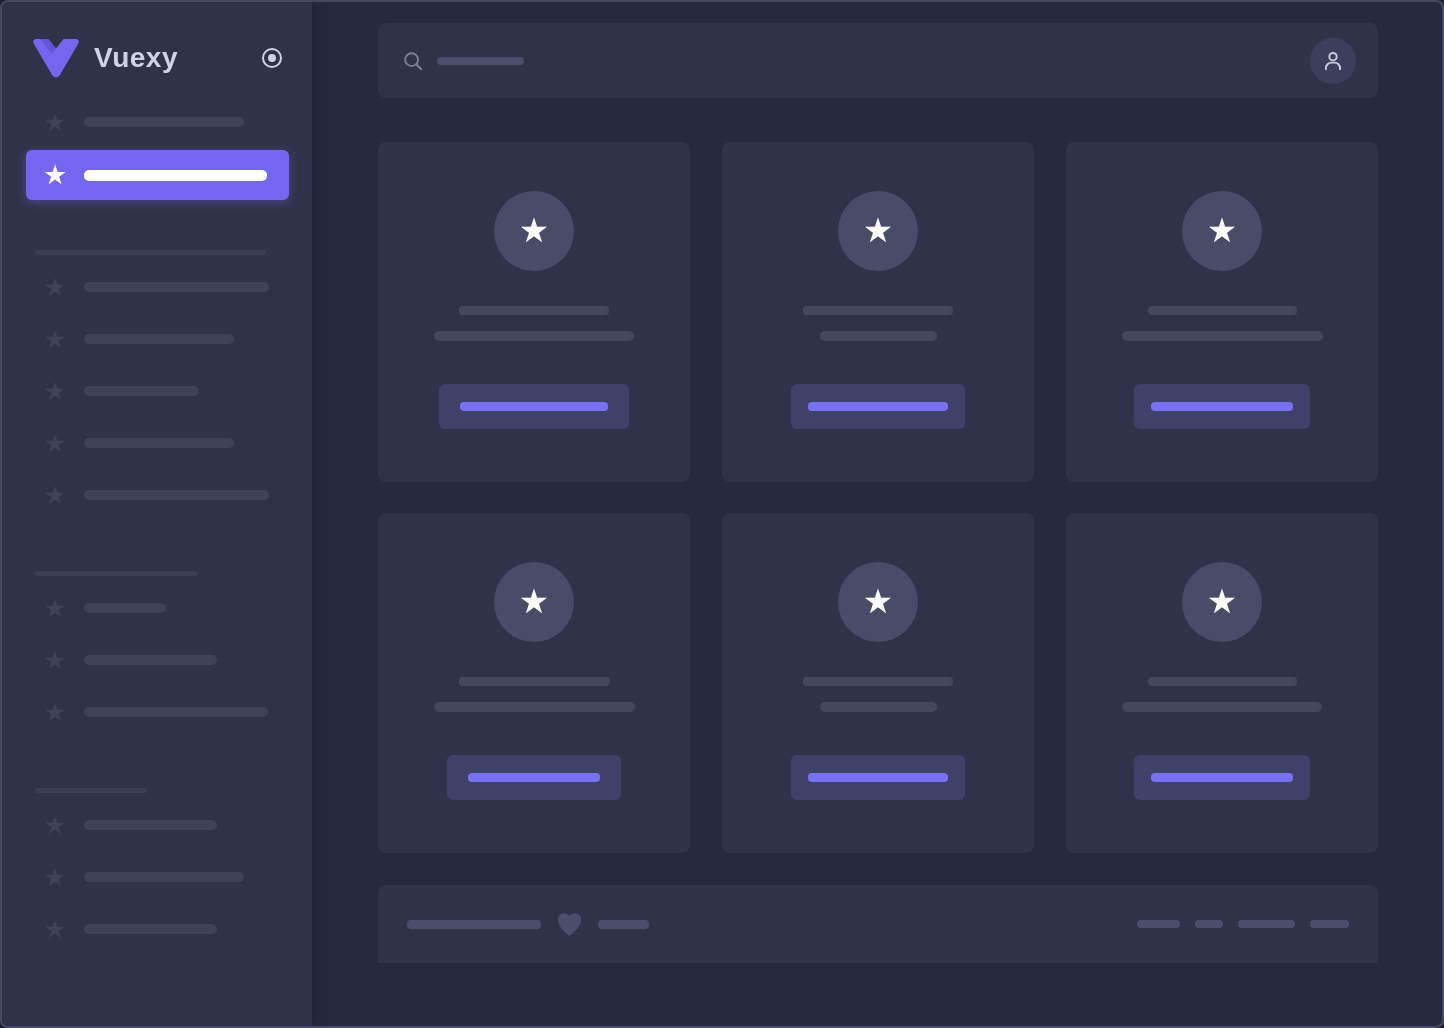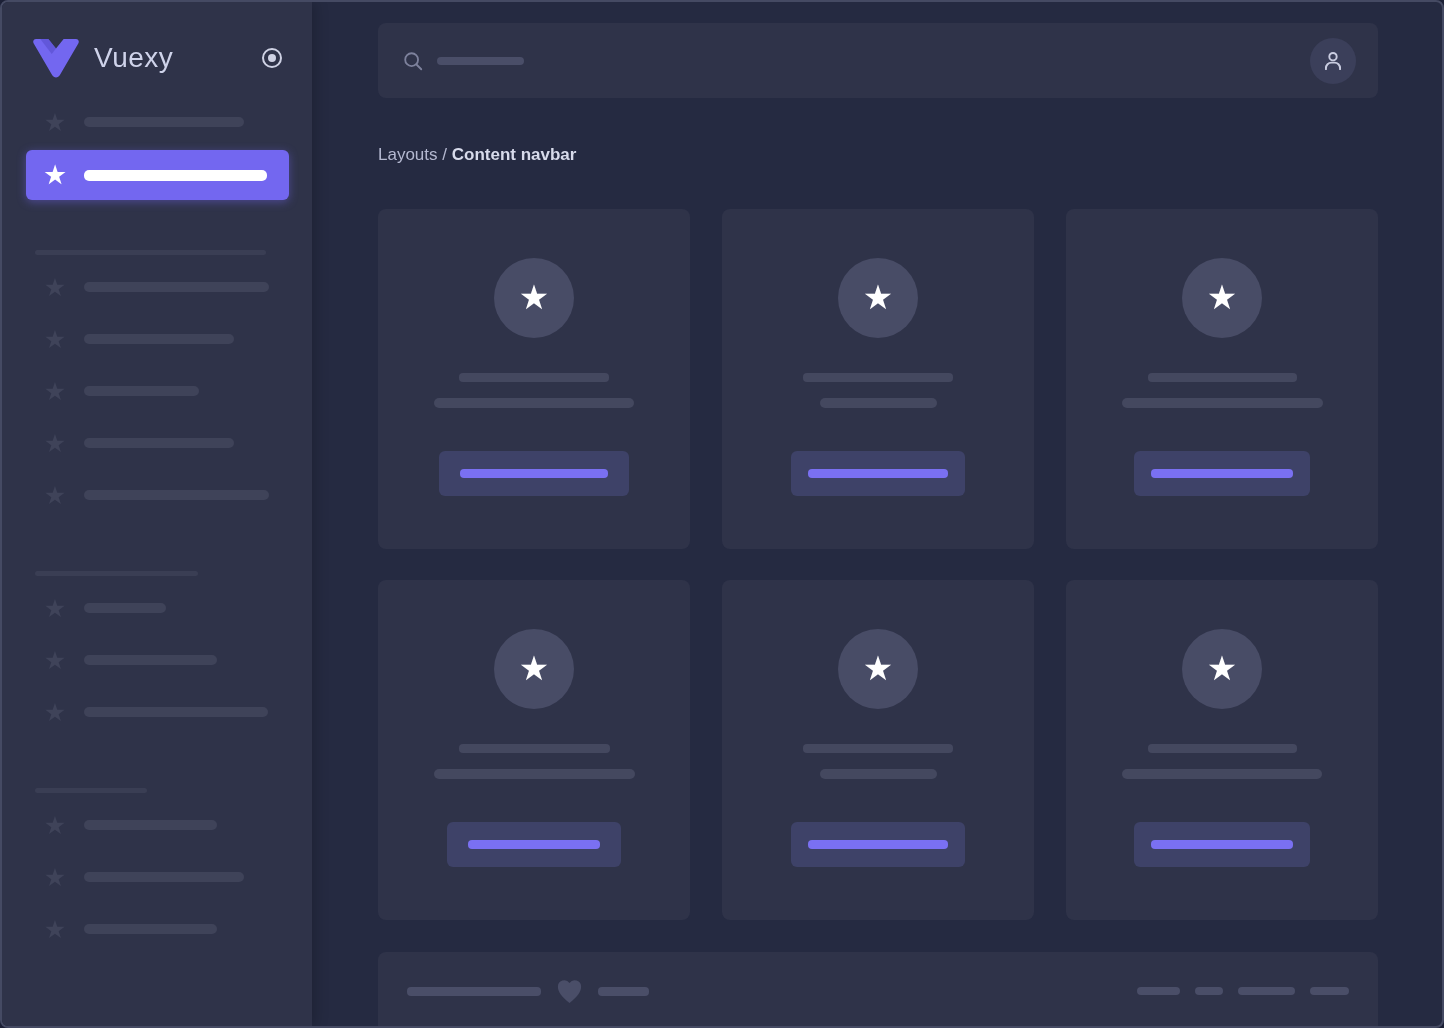--- a/index.html
+++ b/index.html
@@ -9,21 +9,21 @@
     --icon_light:#c9cce0; --text_muted:#b4b8d0; --text_bright:#d8dbeb; --frame_border:#454a63;
   }
   *{box-sizing:border-box;margin:0;padding:0}
   html,body{width:1444px;height:1028px;overflow:hidden;background:#1c2036}
   body{font-family:"Liberation Sans",sans-serif}
   .frame{width:1444px;height:1028px;border:2px solid var(--frame_border);border-radius:8px;
          background:var(--body_bg);display:flex;overflow:hidden}
   
   .sidebar{width:310px;flex-shrink:0;background:var(--panel_bg);box-shadow:4px 0 12px rgba(0,0,0,.18)}
   .sb-head{display:flex;align-items:center;padding:36px 28px 0 30px}
-  .brand{flex:1;margin-left:14px;font-size:28px;font-weight:400;color:#cfd3ea;letter-spacing:.5px}
+  .brand{flex:1;margin-left:14px;font-size:28px;font-weight:700;color:#cfd3ea;letter-spacing:.5px}
   .toggle{width:24px;height:24px;cursor:pointer}
   .s-item{display:flex;align-items:center;height:52px;padding:0 24px 0 40px}
   .s-item:first-of-type{margin-top:18px}
   .s-item .star{width:26px;font-size:25px;line-height:1;color:var(--sb_skeleton);text-align:center}
   .s-item .bar{height:10px;border-radius:5px;background:var(--sb_skeleton);margin-left:16px}
   .s-item.active{height:50px;margin:2px 23px 0 24px;padding:0 0 0 16px;border-radius:6px;
                  background:var(--accent);box-shadow:0 2px 10px rgba(115,103,240,.45)}
   .s-item.active .star{color:#fff;font-size:27px}
   .s-item.active .bar{background:#fff;height:11px}
   .s-section{height:5px;border-radius:3px;background:var(--sb_divider);margin:50px 0 6px 33px}
@@ -153,23 +153,20 @@
       <div class="avatar">
         <span style="display:flex">
           <svg width="26" height="26" viewBox="0 0 24 24" fill="none" stroke="#c9cce0" stroke-width="1.8" stroke-linecap="round">
             <circle cx="12" cy="8" r="3.4"></circle>
             <path d="M5.5 19.5 v-1 a5 5 0 0 1 5-5 h3 a5 5 0 0 1 5 5 v1"></path>
           </svg>
         </span>
       </div>
     </header>
 
-    <div class="crumbs">
-      <span class="lnk">Layouts</span><span> / </span><span class="cur">Content navbar</span>
-    </div>
 
     <section class="grid">
         <article class="card">
           <div class="circle">
             <span class="star">★</span>
           </div>
           <div class="l1" style="width: 150px;"></div>
           <div class="l2" style="width: 200px;"></div>
           <button class="btn" style="width: 190px;">
             <span class="blabel" style="width: 148px;"></span>

